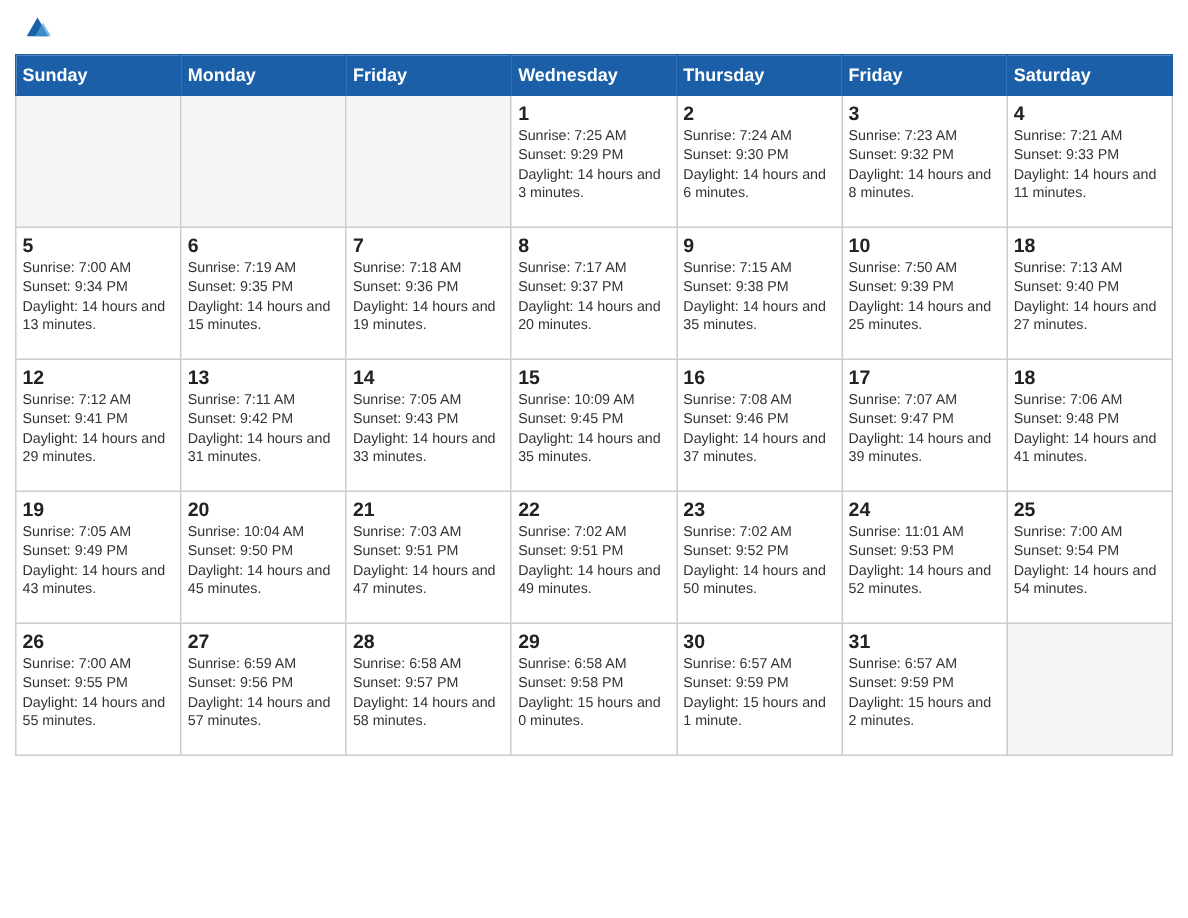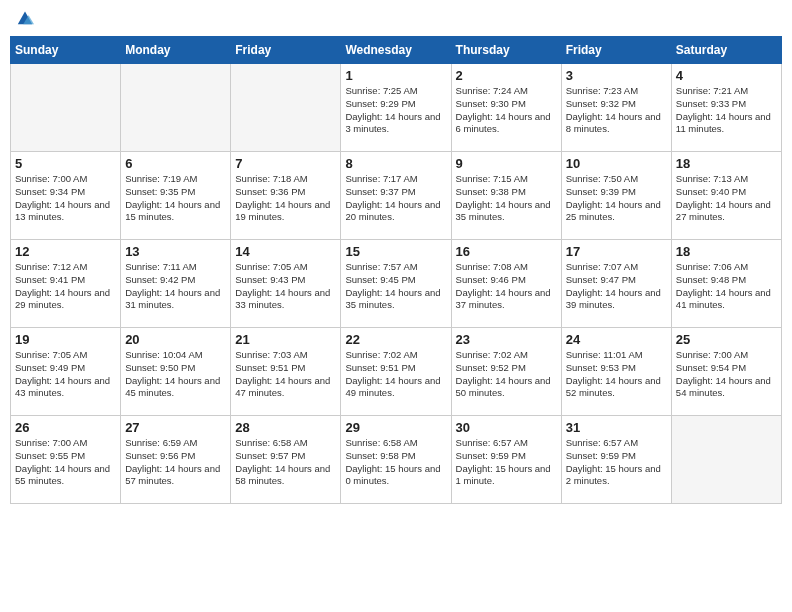--- a/index.html
+++ b/index.html
@@ -214,21 +214,21 @@
         <span class="cell-text">Daylight: 14 hours and 31 minutes.</span>
       </td>
         <td>
         <span class="day-number">14</span>
         <span class="cell-text">Sunrise: 7:05 AM</span><br>
         <span class="cell-text">Sunset: 9:43 PM</span><br>
         <span class="cell-text">Daylight: 14 hours and 33 minutes.</span>
       </td>
         <td>
         <span class="day-number">15</span>
-        <span class="cell-text">Sunrise: 7:57 AM</span><br>
+        <span class="cell-text">Sunrise: 10:09 AM</span><br>
         <span class="cell-text">Sunset: 9:45 PM</span><br>
         <span class="cell-text">Daylight: 14 hours and 35 minutes.</span>
       </td>
         <td>
         <span class="day-number">16</span>
         <span class="cell-text">Sunrise: 7:08 AM</span><br>
         <span class="cell-text">Sunset: 9:46 PM</span><br>
         <span class="cell-text">Daylight: 14 hours and 37 minutes.</span>
       </td>
         <td>

